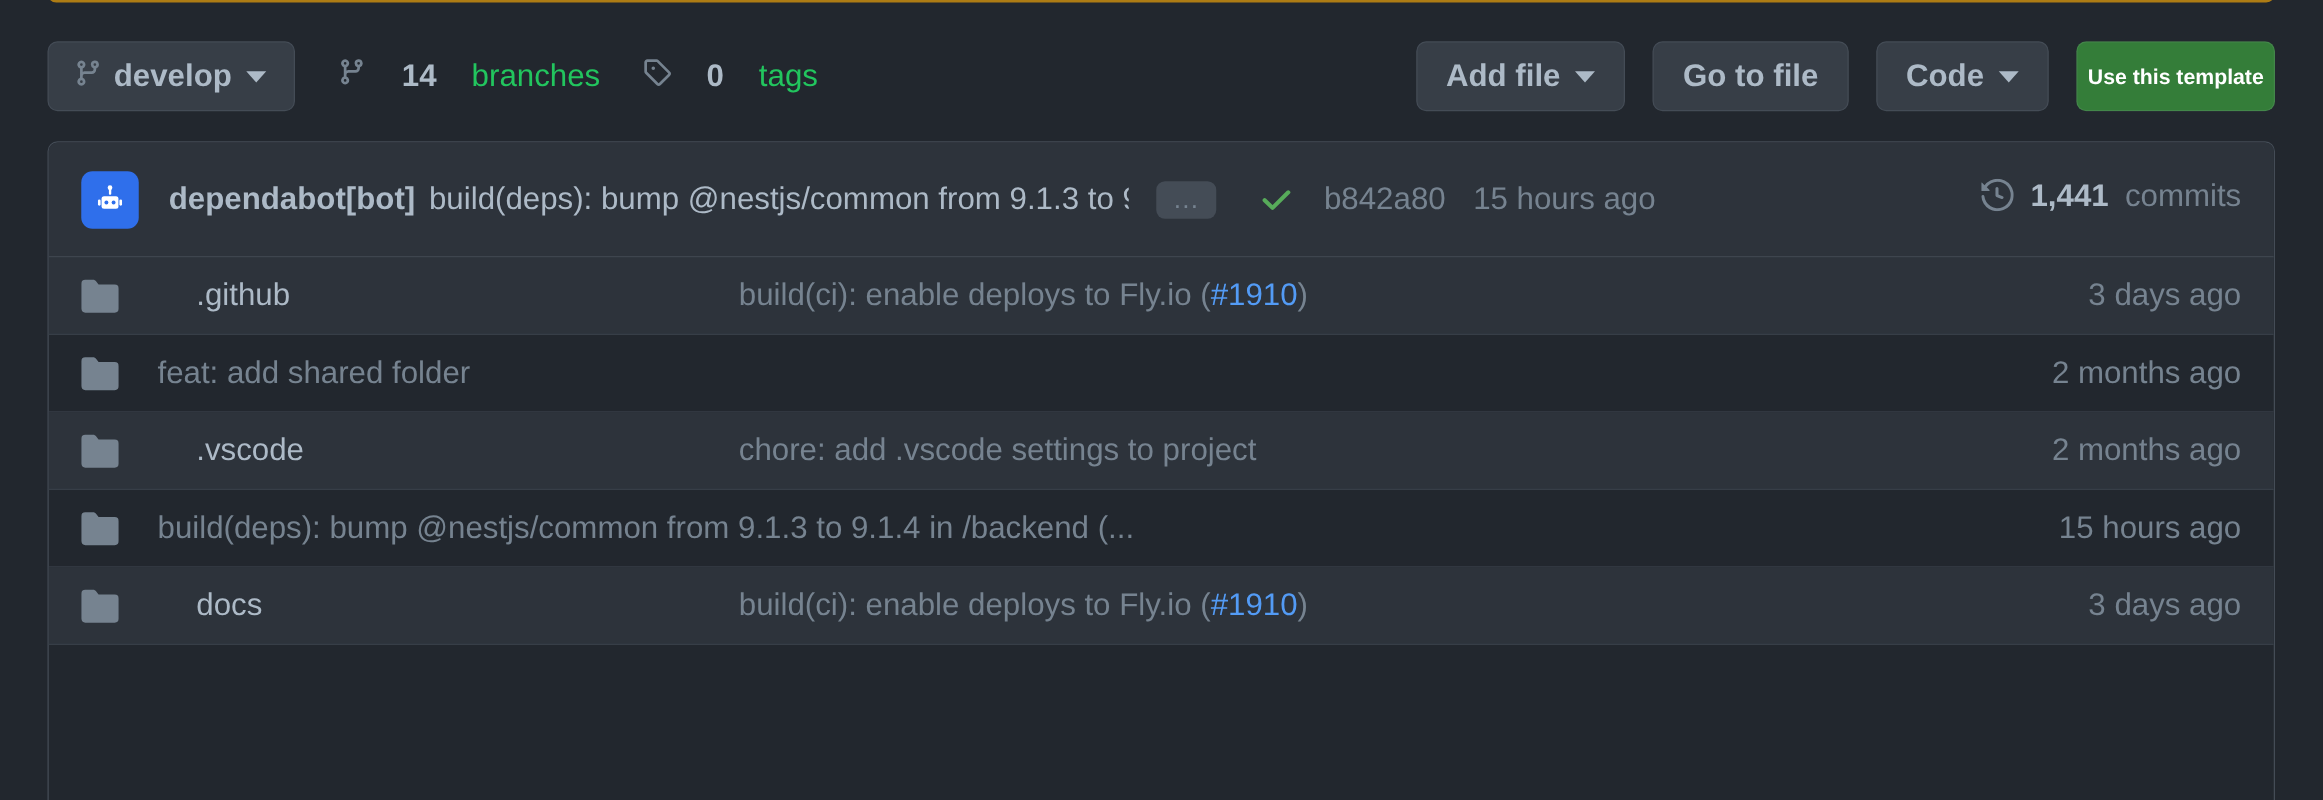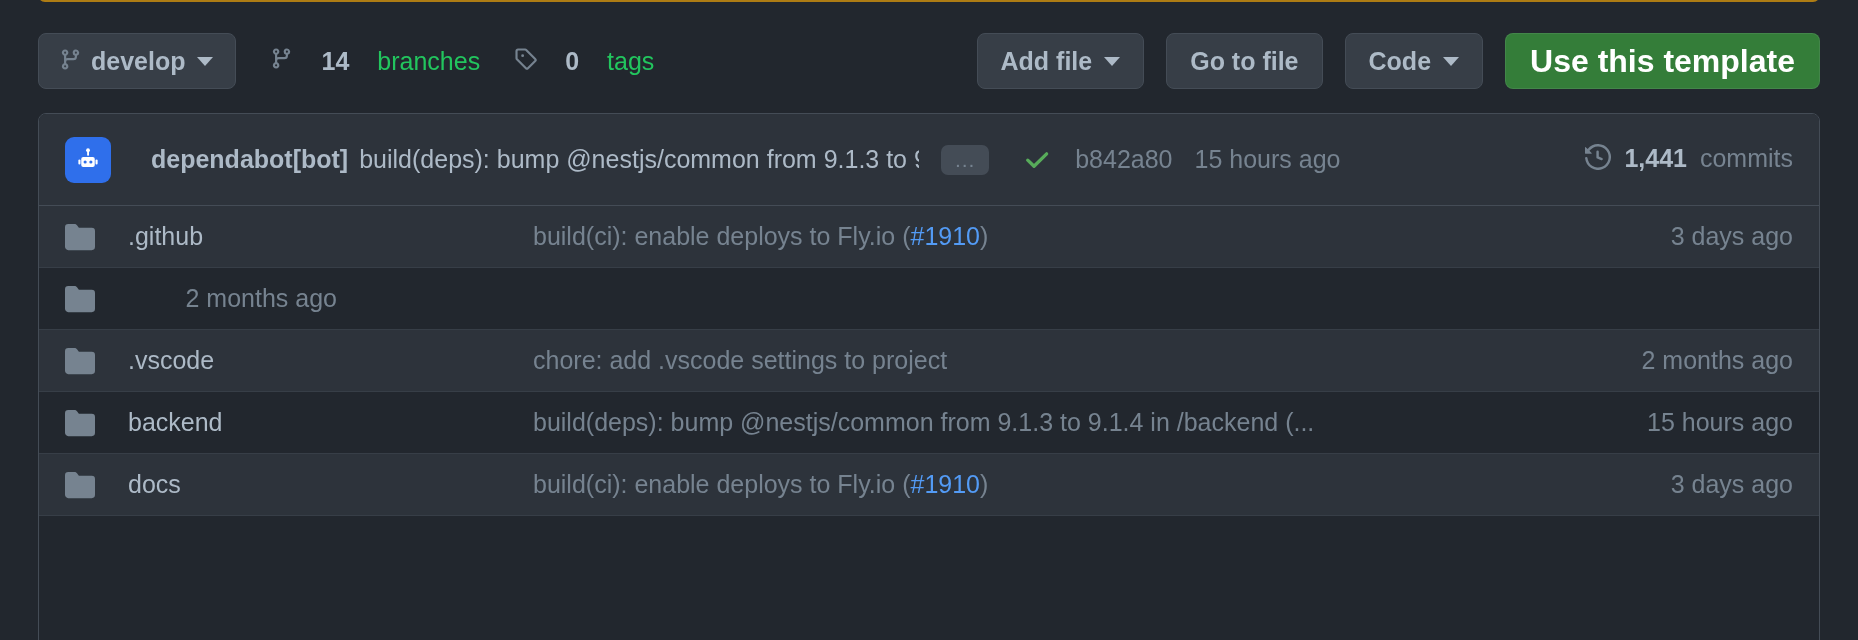--- a/index.html
+++ b/index.html
@@ -85,23 +85,23 @@
   .meta-link .word { color: #22c55e; }
 
   .spacer { flex: 1 1 auto; }
 
   .btn + .btn { margin-left: 22px; }
 
   .btn-green {
     background: #347d39;
     border: 1px solid rgba(205,217,229,0.1);
     color: #ffffff;
-    font-size: 32px;
+    font-size: 17px;
     font-weight: bold;
-    padding: 0 24px;
+    padding: 0 8px;
     margin-left: 22px;
   }
 
   
   .filepanel {
     position: absolute;
     left: 38px;
     top: 113px;
     width: 1782px;
     height: 560px;
@@ -124,21 +124,21 @@
     width: 46px; height: 46px;
     border-radius: 9px;
     background: #2f6feb;
     display: flex;
     align-items: center;
     justify-content: center;
     flex: 0 0 auto;
   }
 
   .commit-author {
-    margin-left: 40px;
+    margin-left: 24px;
     color: #adbac7;
     font-size: 25px;
     font-weight: bold;
     white-space: nowrap;
     cursor: pointer;
   }
 
   .commit-msg {
     margin-left: 11px;
     color: #adbac7;
@@ -194,20 +194,21 @@
   }
   .commits-count .num { color: #adbac7; font-weight: bold; }
 
   
   .row {
     display: flex;
     align-items: center;
     height: 62px;
     padding: 0 26px;
     border-bottom: 1px solid #373e47;
+    gap: 29px;
   }
   .row.alt { background: #2d333b; }
 
   .row-icon { width: 32px; flex: 0 0 auto; display: flex; align-items: center; }
 
   .row-name {
     margin-left: 31px;
     color: #adbac7;
     font-size: 25px;
     white-space: nowrap;
@@ -350,39 +351,39 @@
           <div class="row-name">.github</div>
           <div class="row-msg"><span>build(ci): enable deploys to Fly.io (</span><a>#1910</a><span>)</span></div>
           <div class="row-time">3 days ago</div>
         </div>
         <div class="row">
           <div class="row-icon">
             <svg width="30" height="30" viewBox="0 0 16 16" fill="#768390" aria-hidden="true">
               <path d="M1.75 1A1.75 1.75 0 0 0 0 2.75v10.5C0 14.216.784 15 1.75 15h12.5A1.75 1.75 0 0 0 16 13.25v-8.5A1.75 1.75 0 0 0 14.25 3H7.5a.25.25 0 0 1-.2-.1l-.9-1.2C6.07 1.26 5.55 1 5 1H1.75Z"></path>
             </svg>
           </div>
+          <div class="row-msg"><span>feat: add shared folder</span></div>
           <div class="row-time">2 months ago</div>
         </div>
         <div class="row alt">
           <div class="row-icon">
             <svg width="30" height="30" viewBox="0 0 16 16" fill="#768390" aria-hidden="true">
               <path d="M1.75 1A1.75 1.75 0 0 0 0 2.75v10.5C0 14.216.784 15 1.75 15h12.5A1.75 1.75 0 0 0 16 13.25v-8.5A1.75 1.75 0 0 0 14.25 3H7.5a.25.25 0 0 1-.2-.1l-.9-1.2C6.07 1.26 5.55 1 5 1H1.75Z"></path>
             </svg>
           </div>
           <div class="row-name">.vscode</div>
           <div class="row-msg"><span>chore: add .vscode settings to project</span></div>
           <div class="row-time">2 months ago</div>
         </div>
         <div class="row">
           <div class="row-icon">
             <svg width="30" height="30" viewBox="0 0 16 16" fill="#768390" aria-hidden="true">
               <path d="M1.75 1A1.75 1.75 0 0 0 0 2.75v10.5C0 14.216.784 15 1.75 15h12.5A1.75 1.75 0 0 0 16 13.25v-8.5A1.75 1.75 0 0 0 14.25 3H7.5a.25.25 0 0 1-.2-.1l-.9-1.2C6.07 1.26 5.55 1 5 1H1.75Z"></path>
             </svg>
           </div>
-          <div class="row-name">backend</div>
           <div class="row-msg"><span>build(deps): bump @nestjs/common from 9.1.3 to 9.1.4 in /backend (...</span></div>
           <div class="row-time">15 hours ago</div>
         </div>
         <div class="row alt">
           <div class="row-icon">
             <svg width="30" height="30" viewBox="0 0 16 16" fill="#768390" aria-hidden="true">
               <path d="M1.75 1A1.75 1.75 0 0 0 0 2.75v10.5C0 14.216.784 15 1.75 15h12.5A1.75 1.75 0 0 0 16 13.25v-8.5A1.75 1.75 0 0 0 14.25 3H7.5a.25.25 0 0 1-.2-.1l-.9-1.2C6.07 1.26 5.55 1 5 1H1.75Z"></path>
             </svg>
           </div>
           <div class="row-name">docs</div>

